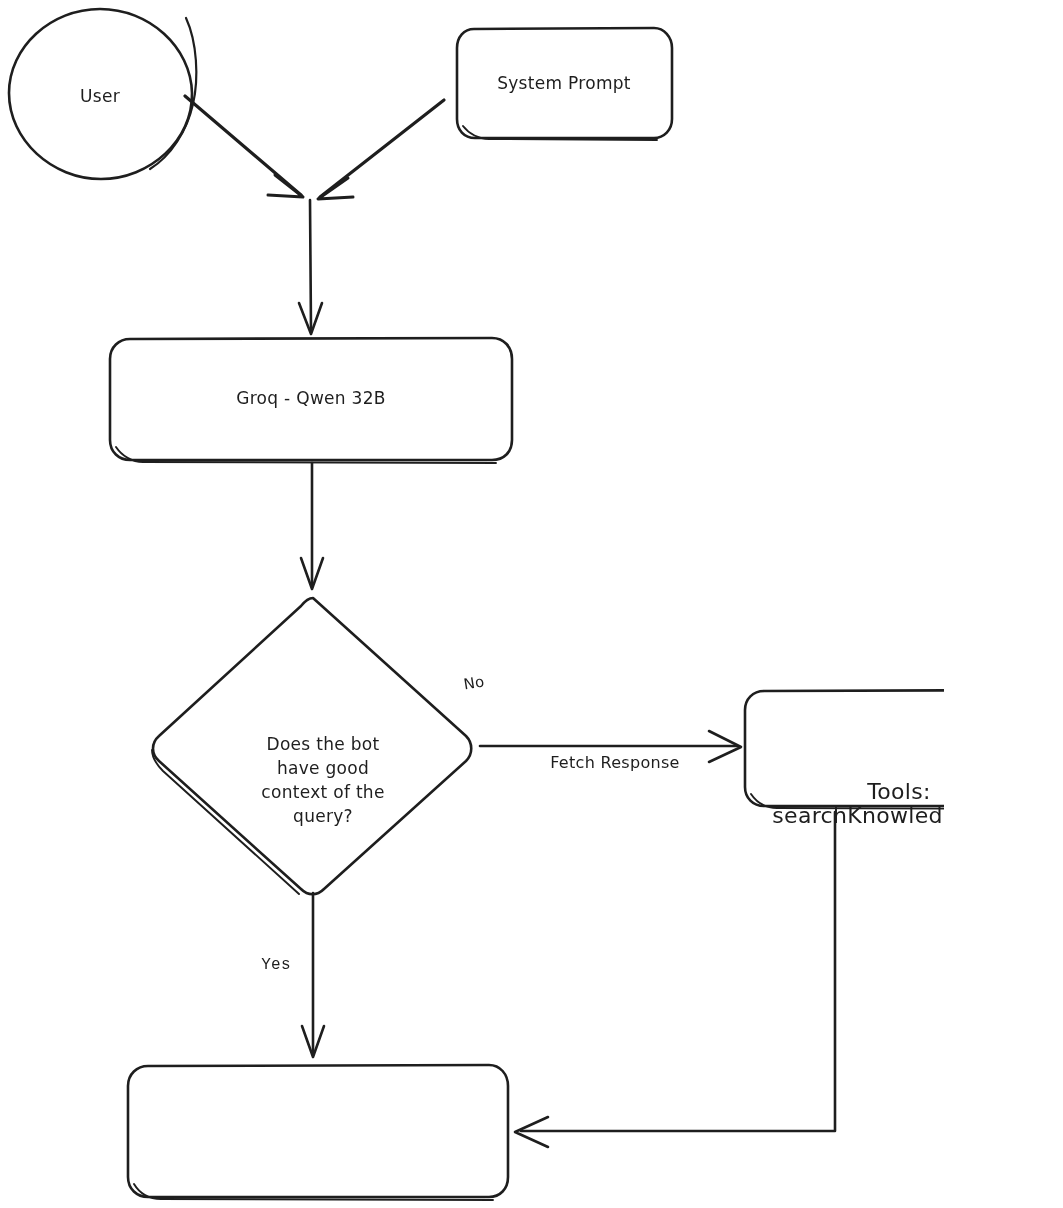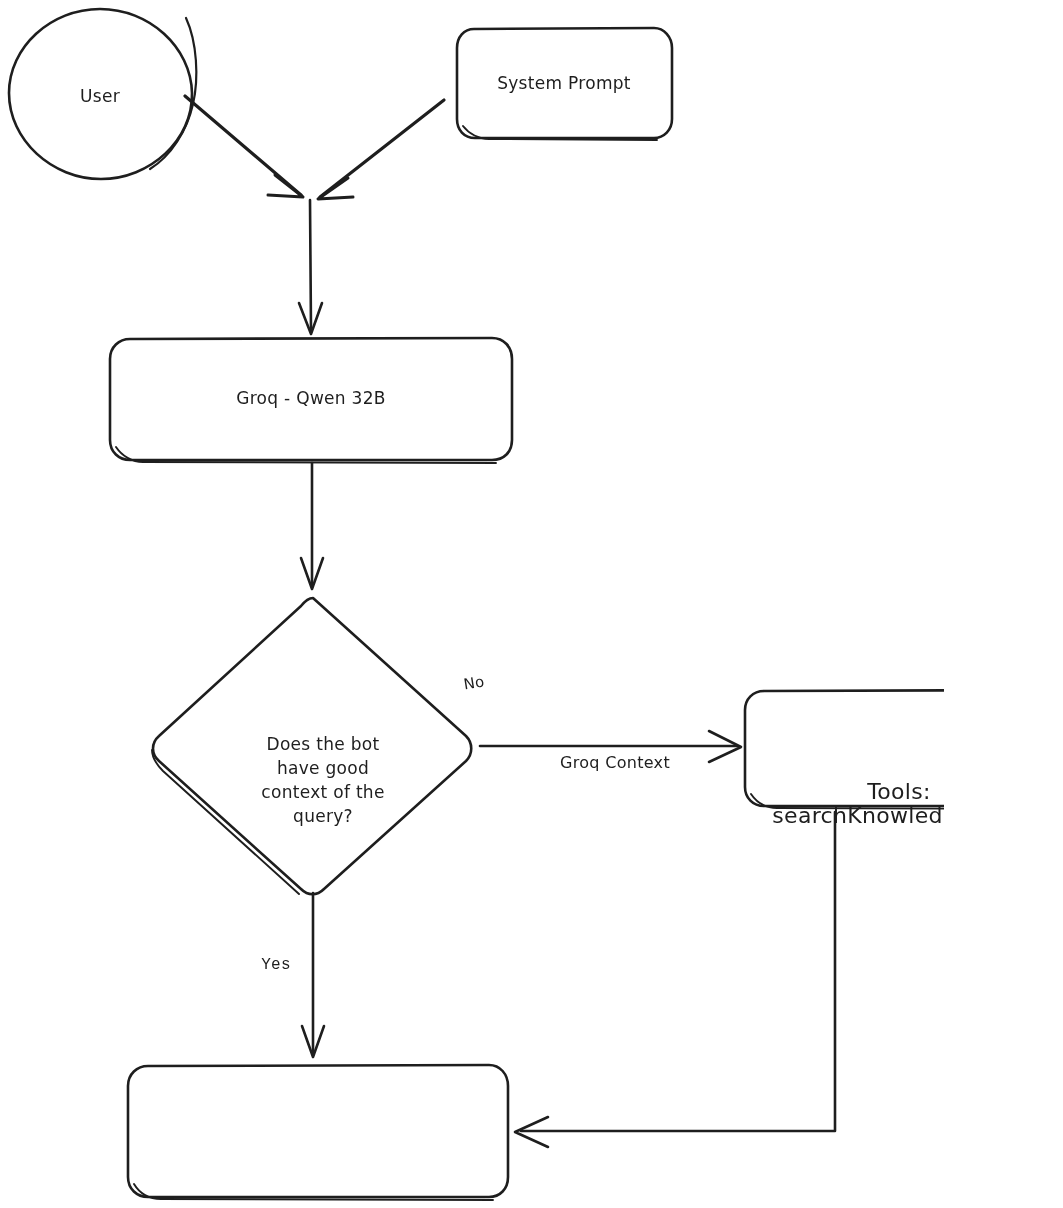--- a/index.html
+++ b/index.html
@@ -209,15 +209,15 @@
 context of the
 query?</div>
 
   <div class="node-label lbl-tools">Tools: searchKnowledgeBase</div>
 
 
   <div class="edge-label lbl-no">No</div>
 
   <div class="edge-label lbl-yes">Yes</div>
 
-  <div class="edge-label lbl-fetch">Groq Context</div>
+  <div class="edge-label lbl-fetch">Fetch Response</div>
 
 </div>
 
 </body></html>

